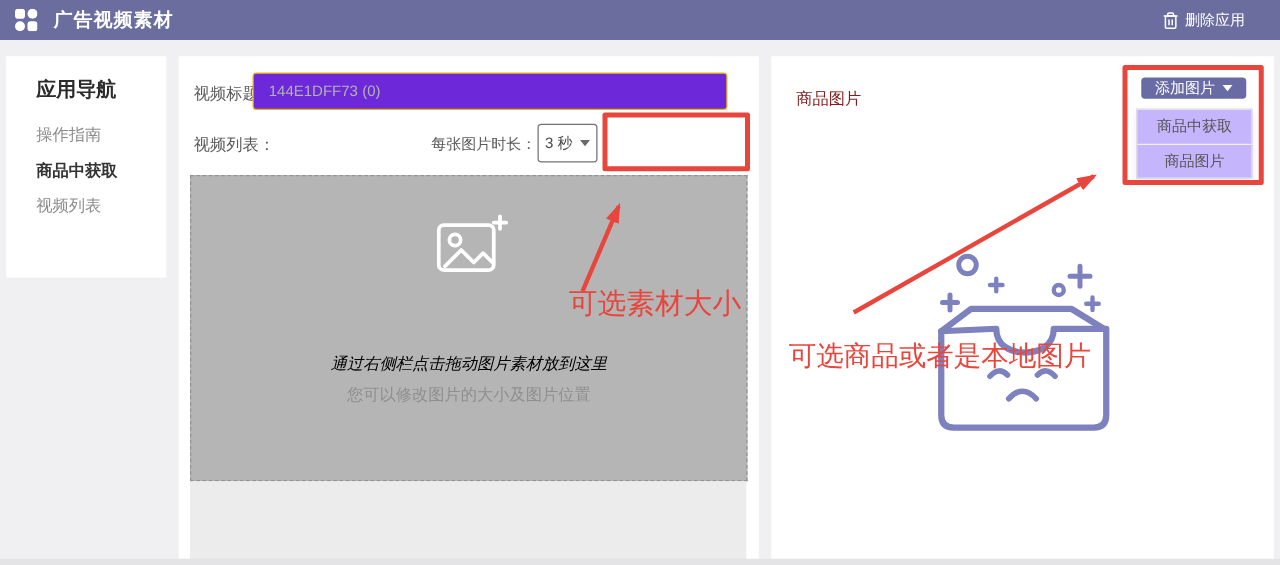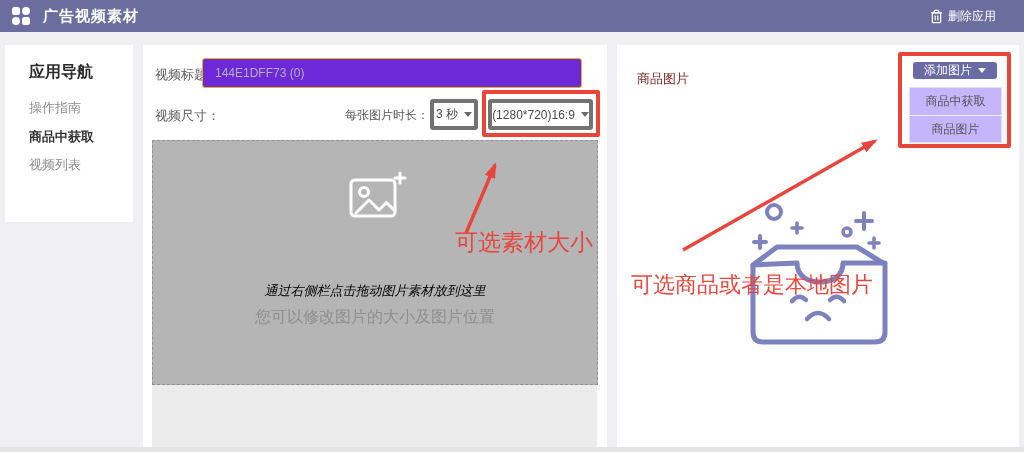--- a/index.html
+++ b/index.html
@@ -24,32 +24,32 @@
   
   .sidebar-title { position:absolute; left:24px; top:17px; font-size:16px; font-weight:bold; color:#2b2b2b; }
   .side-item { position:absolute; left:24px; font-size:13px; color:#8c8c8c; cursor:pointer; }
   .side-item.active { color:#333; font-weight:bold; }
 
   
   .lbl { position:absolute; font-size:13px; color:#595959; }
   .title-input { position:absolute; left:59px; top:13px; width:380px; height:30px;
     border:1px solid #eab308; border-radius:3px; padding:0 12px; font-size:12px;
     color:#b3b3b3; font-family:"Liberation Sans", sans-serif; background:#6d28d9; outline:none; }
-  .select-box { position:absolute; height:31px; border:4px solid #737373; border-radius:3px;
+  .select-box { position:absolute; height:31px; border:1px solid #737373; border-radius:3px;
     background:#fff; display:flex; align-items:center; justify-content:center;
     font-size:12px; color:#4a4a4a; cursor:pointer; gap:6px; }
   .caret { width:0; height:0; border-left:4px solid transparent; border-right:4px solid transparent;
     border-top:5px solid #6b6b6b; display:inline-block; }
   .caret.white { border-top-color:#fff; }
 
   .dropzone { position:absolute; left:9px; top:95px; width:446px; height:245px;
     background:#b5b5b5; border:1px dashed #929292; text-align:center; }
   .dz-icon { position:absolute; left:196px; top:30px; }
   .dz-line1 { position:absolute; width:100%; top:141px; font-size:13px; color:#000000;font-style:italic; }
-  .dz-line2 { position:absolute; width:100%; top:166px; font-size:16px; color:#8f8f8f; }
+  .dz-line2 { position:absolute; width:100%; top:166px; font-size:13px; color:#8f8f8f; }
   .film-strip { position:absolute; left:9px; top:340px; width:445px; height:67px; background:#ececec; }
 
   
   .product-title { position:absolute; left:20px; top:25px; font-size:13px; color:#7f1d1d; }
   .add-btn { position:absolute; left:296px; top:17px; width:84px; height:17px;
     background:#696ca4; border:none; border-radius:3px; color:#fff; font-size:12px;
     display:flex; align-items:center; justify-content:center; gap:6px; cursor:pointer;
     font-family:"Liberation Sans", sans-serif; z-index:12; }
   .add-menu { position:absolute; left:292px; top:42px; width:93px; background:#c4b5fd;
     border:1px solid #e3e3e3; box-shadow:0 2px 6px rgba(0,0,0,.08); z-index:11; }
@@ -97,32 +97,28 @@
     <div class="sidebar-title">应用导航</div>
     <div class="side-item" style="top:54px">操作指南</div>
     <div class="side-item active" style="top:83px">商品中获取</div>
     <div class="side-item" style="top:111px">视频列表</div>
   </div>
 
   <div class="card main-card">
     <div class="lbl" style="left:12px; top:21px">视频标题：</div>
     <input class="title-input" type="text" value="144E1DFF73 (0)" style="">
 
-    <div class="lbl" style="left:12px; top:62px">视频尺寸：</div>
+    <div class="lbl" style="left:12px; top:62px">视频列表：</div>
     <div class="lbl" style="left:202px; top:62px; font-size:12px">每张图片时长：</div>
 
     <div class="select-box" style="left:287px; top:54px; width:48px">
       <span>3 秒</span>
       <span class="caret"></span>
     </div>
 
-    <div class="select-box" style="left:345px; top:54px; width:105px">
-      <span>(1280*720)16:9</span>
-      <span class="caret"></span>
-    </div>
 
     <div class="dropzone">
       <svg class="dz-icon" width="58" height="50" viewBox="0 0 58 50" fill="none" stroke="#fff" stroke-width="3" stroke-linecap="round" stroke-linejoin="round">
         <rect x="2" y="9" width="44" height="36" rx="4"></rect>
         <circle cx="15" cy="21" r="4.5"></circle>
         <path d="M7 42 L20 29 L30 39 L37.5 31.5 L45 39"></path>
         <path d="M51 2 v10 M46 7 h10"></path>
       </svg>
       <div class="dz-line1">通过右侧栏点击拖动图片素材放到这里</div>
       <div class="dz-line2">您可以修改图片的大小及图片位置</div>

